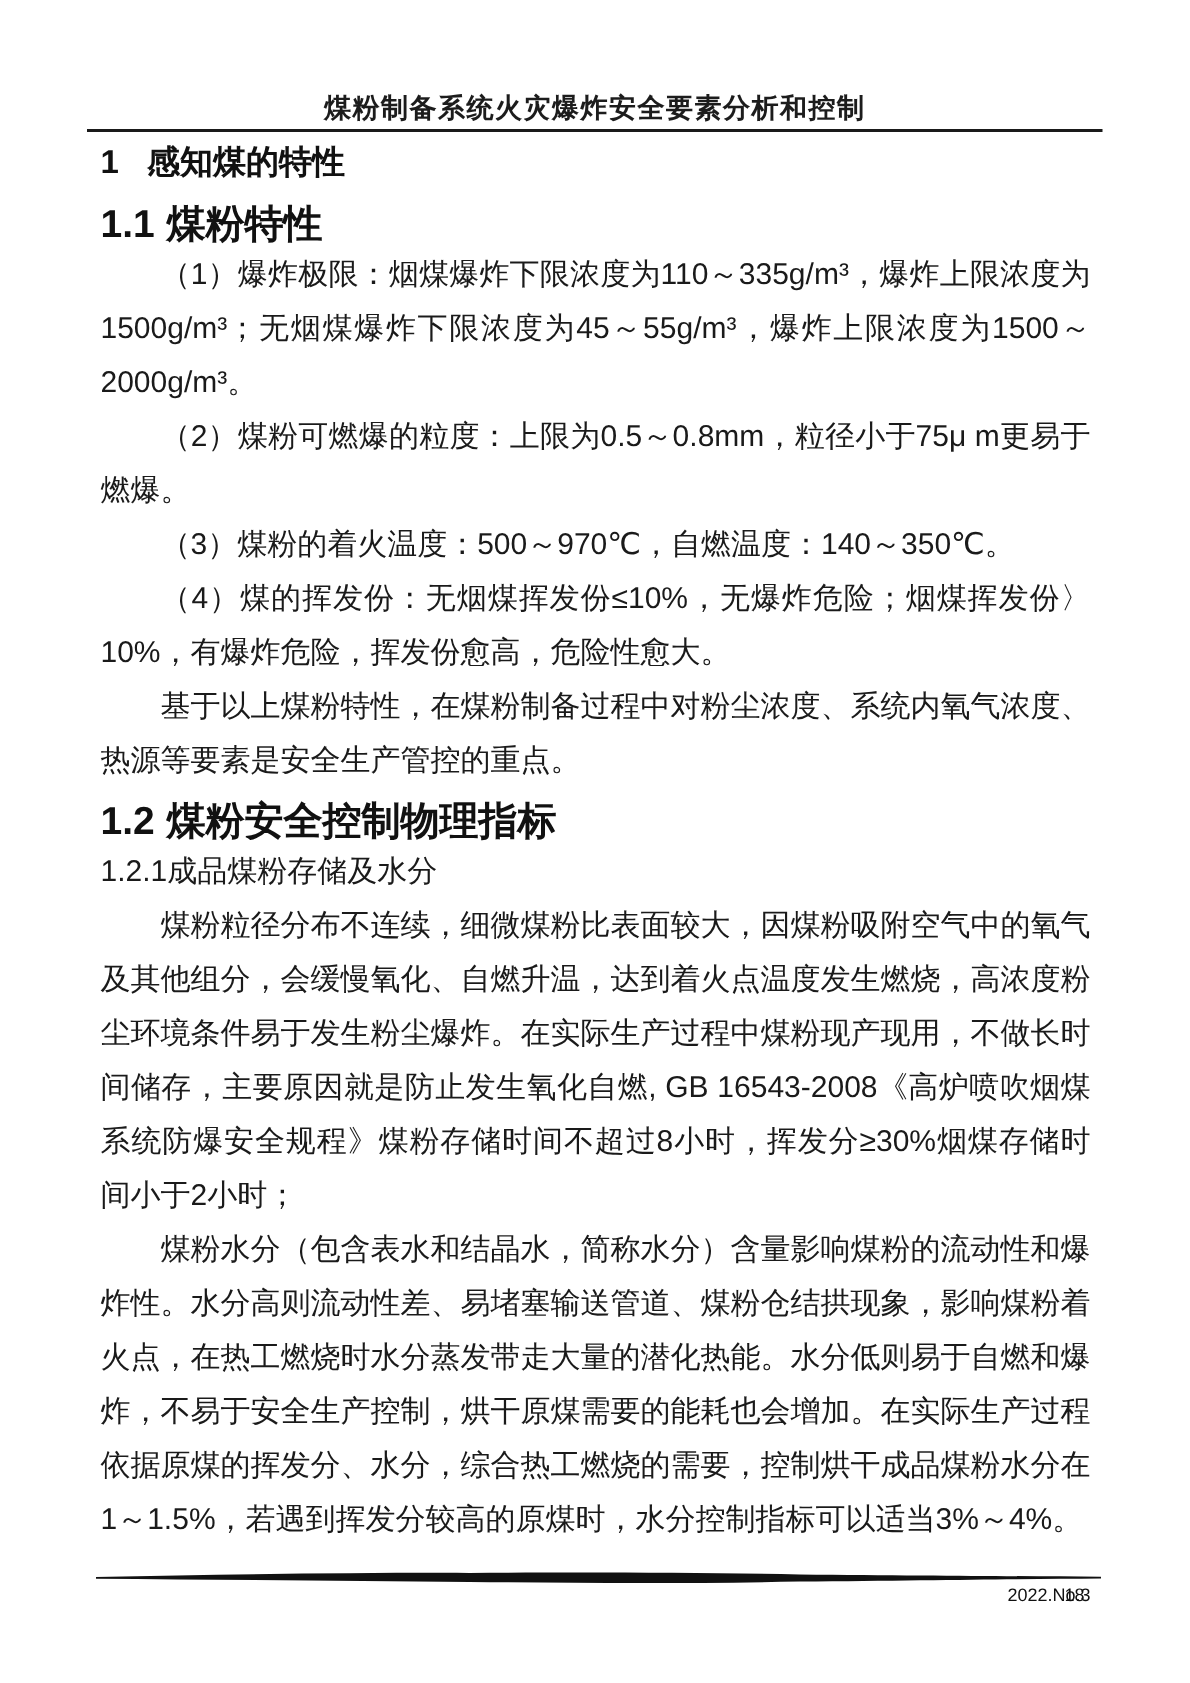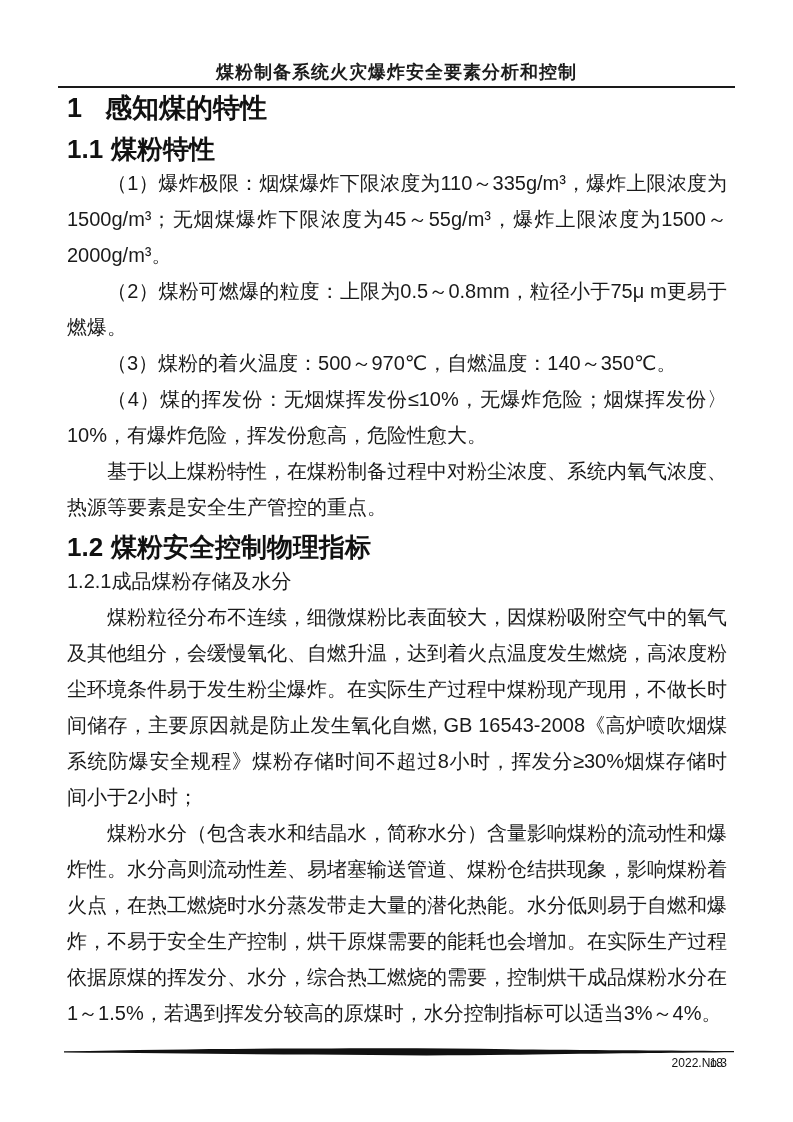--- a/index.html
+++ b/index.html
@@ -39,21 +39,21 @@
     font-size: 20px;
     line-height: 36px;
     text-align: justify;
     text-justify: inter-character;
     color: #1a1a1a;
   }
   .para { margin: 0; text-indent: 2em; }
   .para.no-indent { text-indent: 0; }
 
   .sec1 {
-    font-size: 27px;
+    font-size: 22px;
     line-height: 34px;
     font-weight: bold;
     margin: 3px 0 0 0;
     color: #111;
   }
   .sec1 .h-num { margin-right: 0.85em; }
 
   .sec2 {
     font-size: 26px;
     line-height: 32px;

